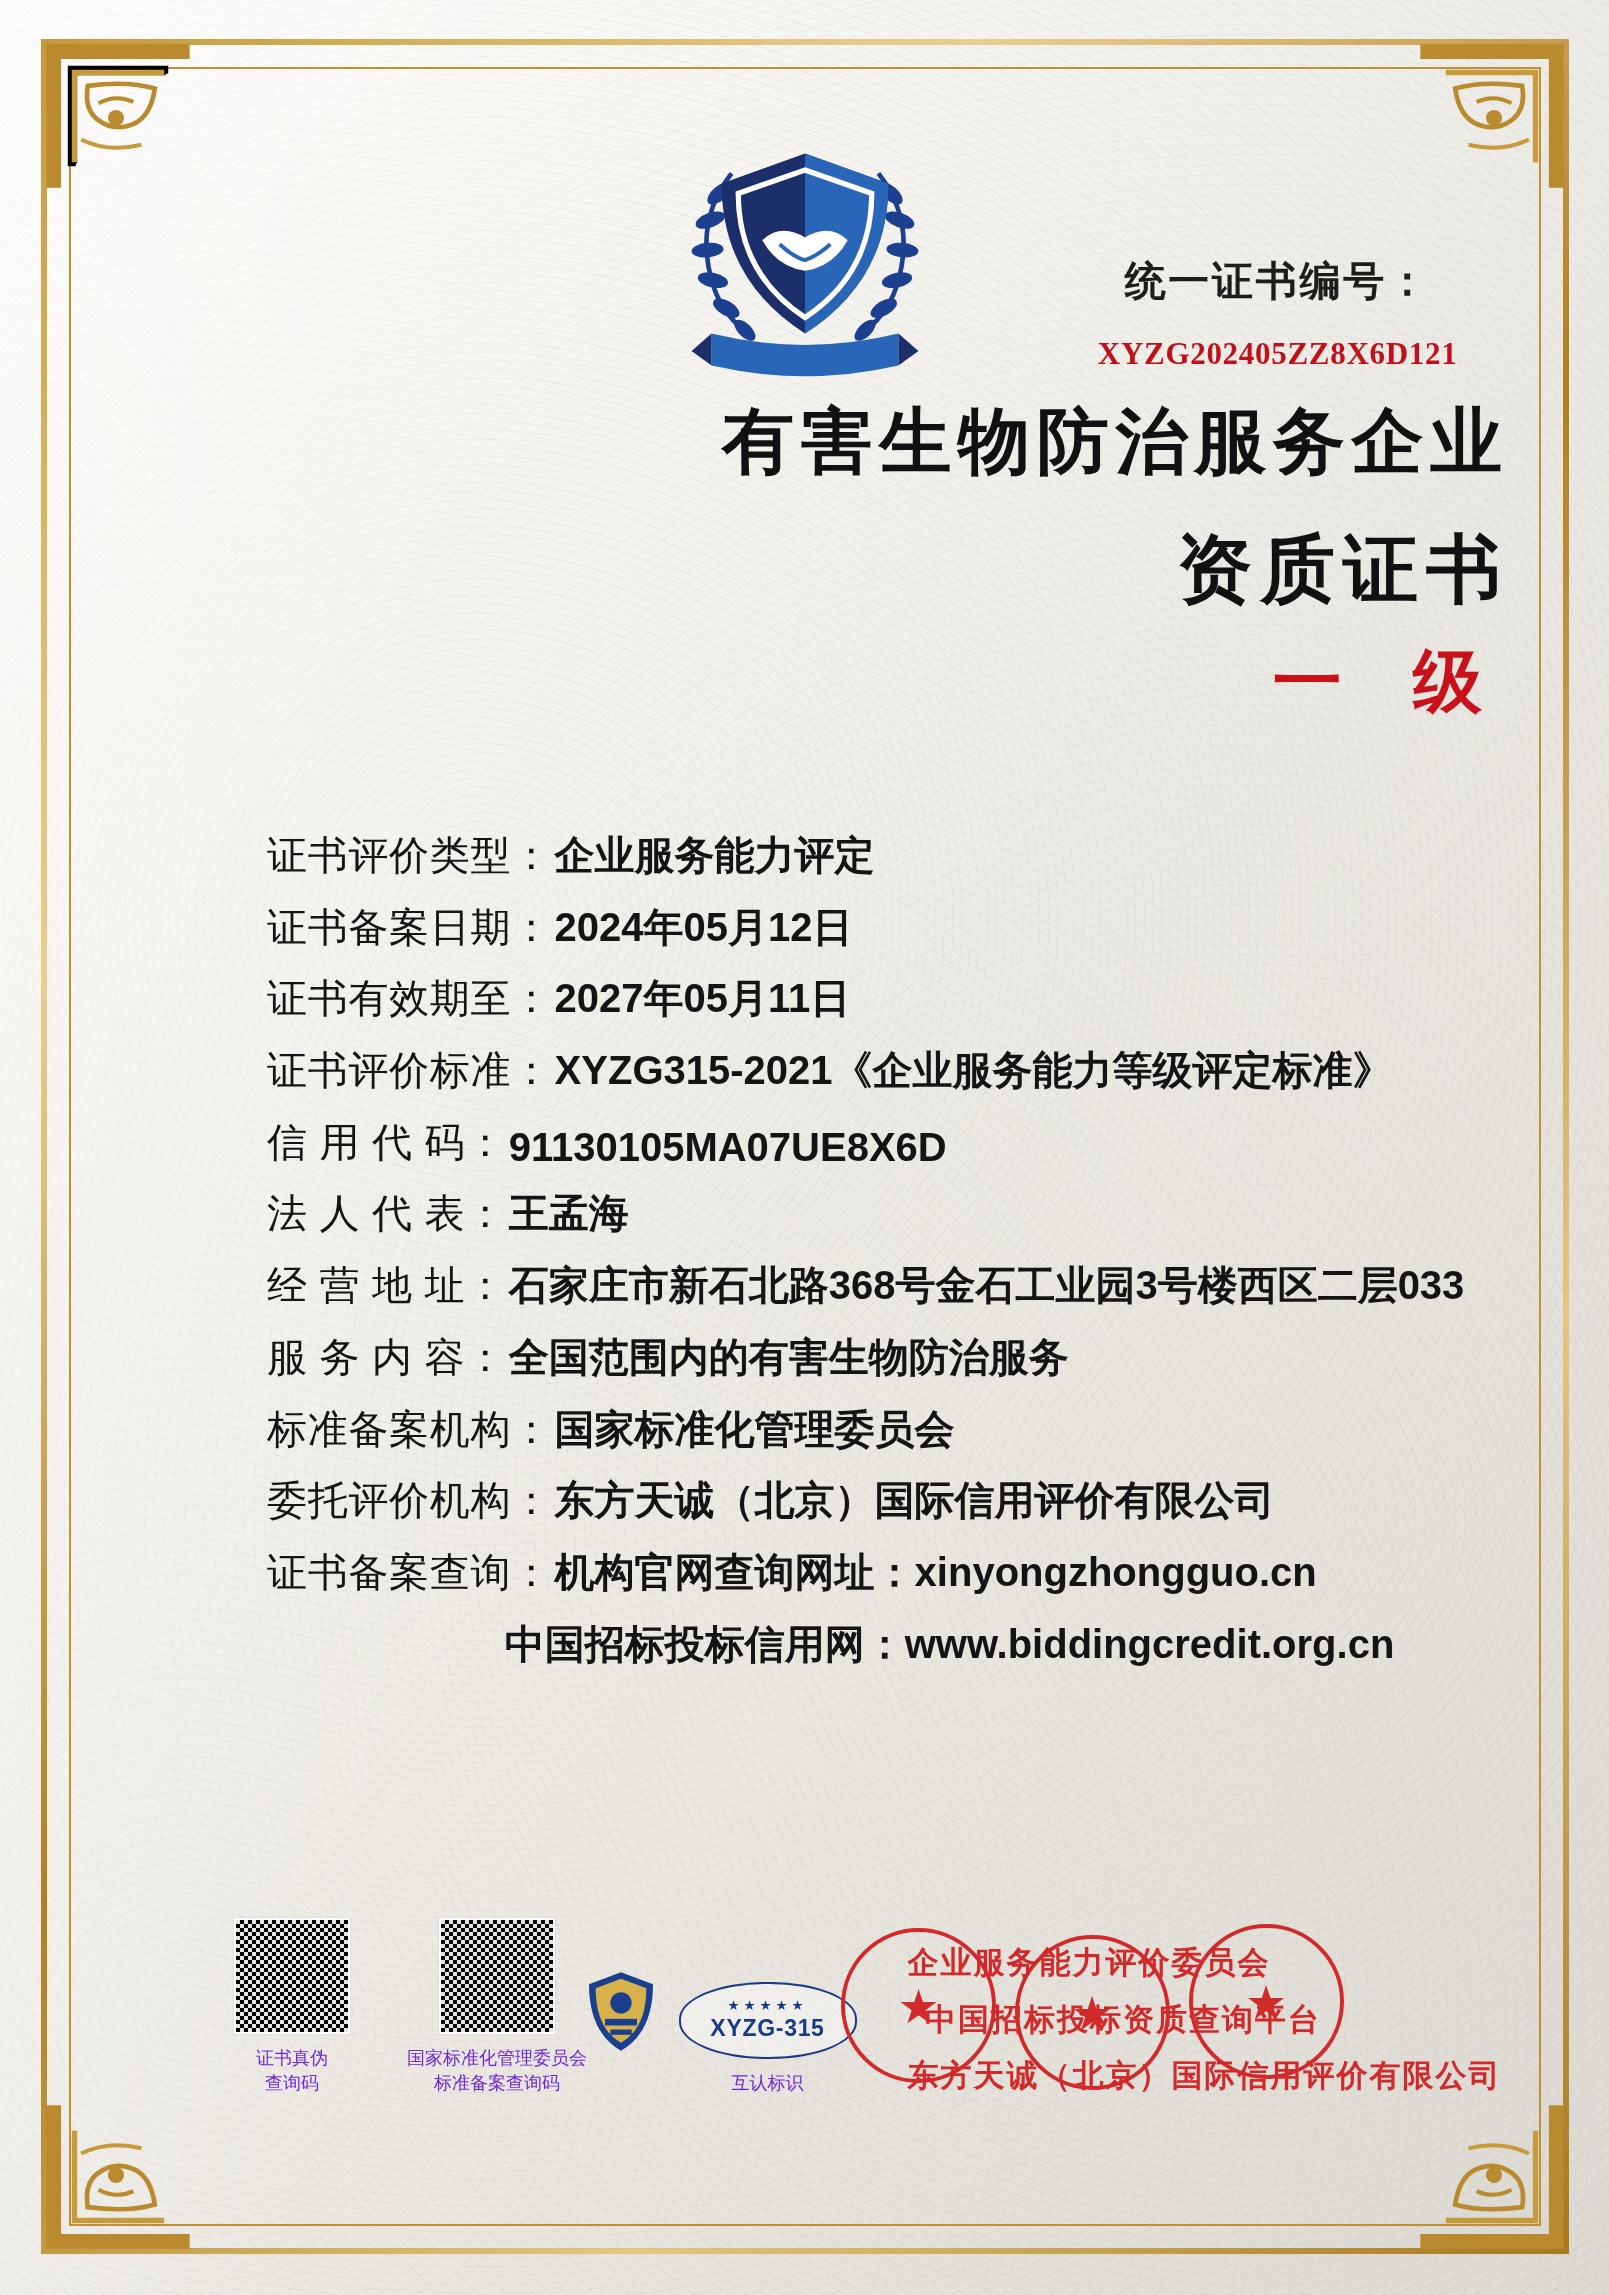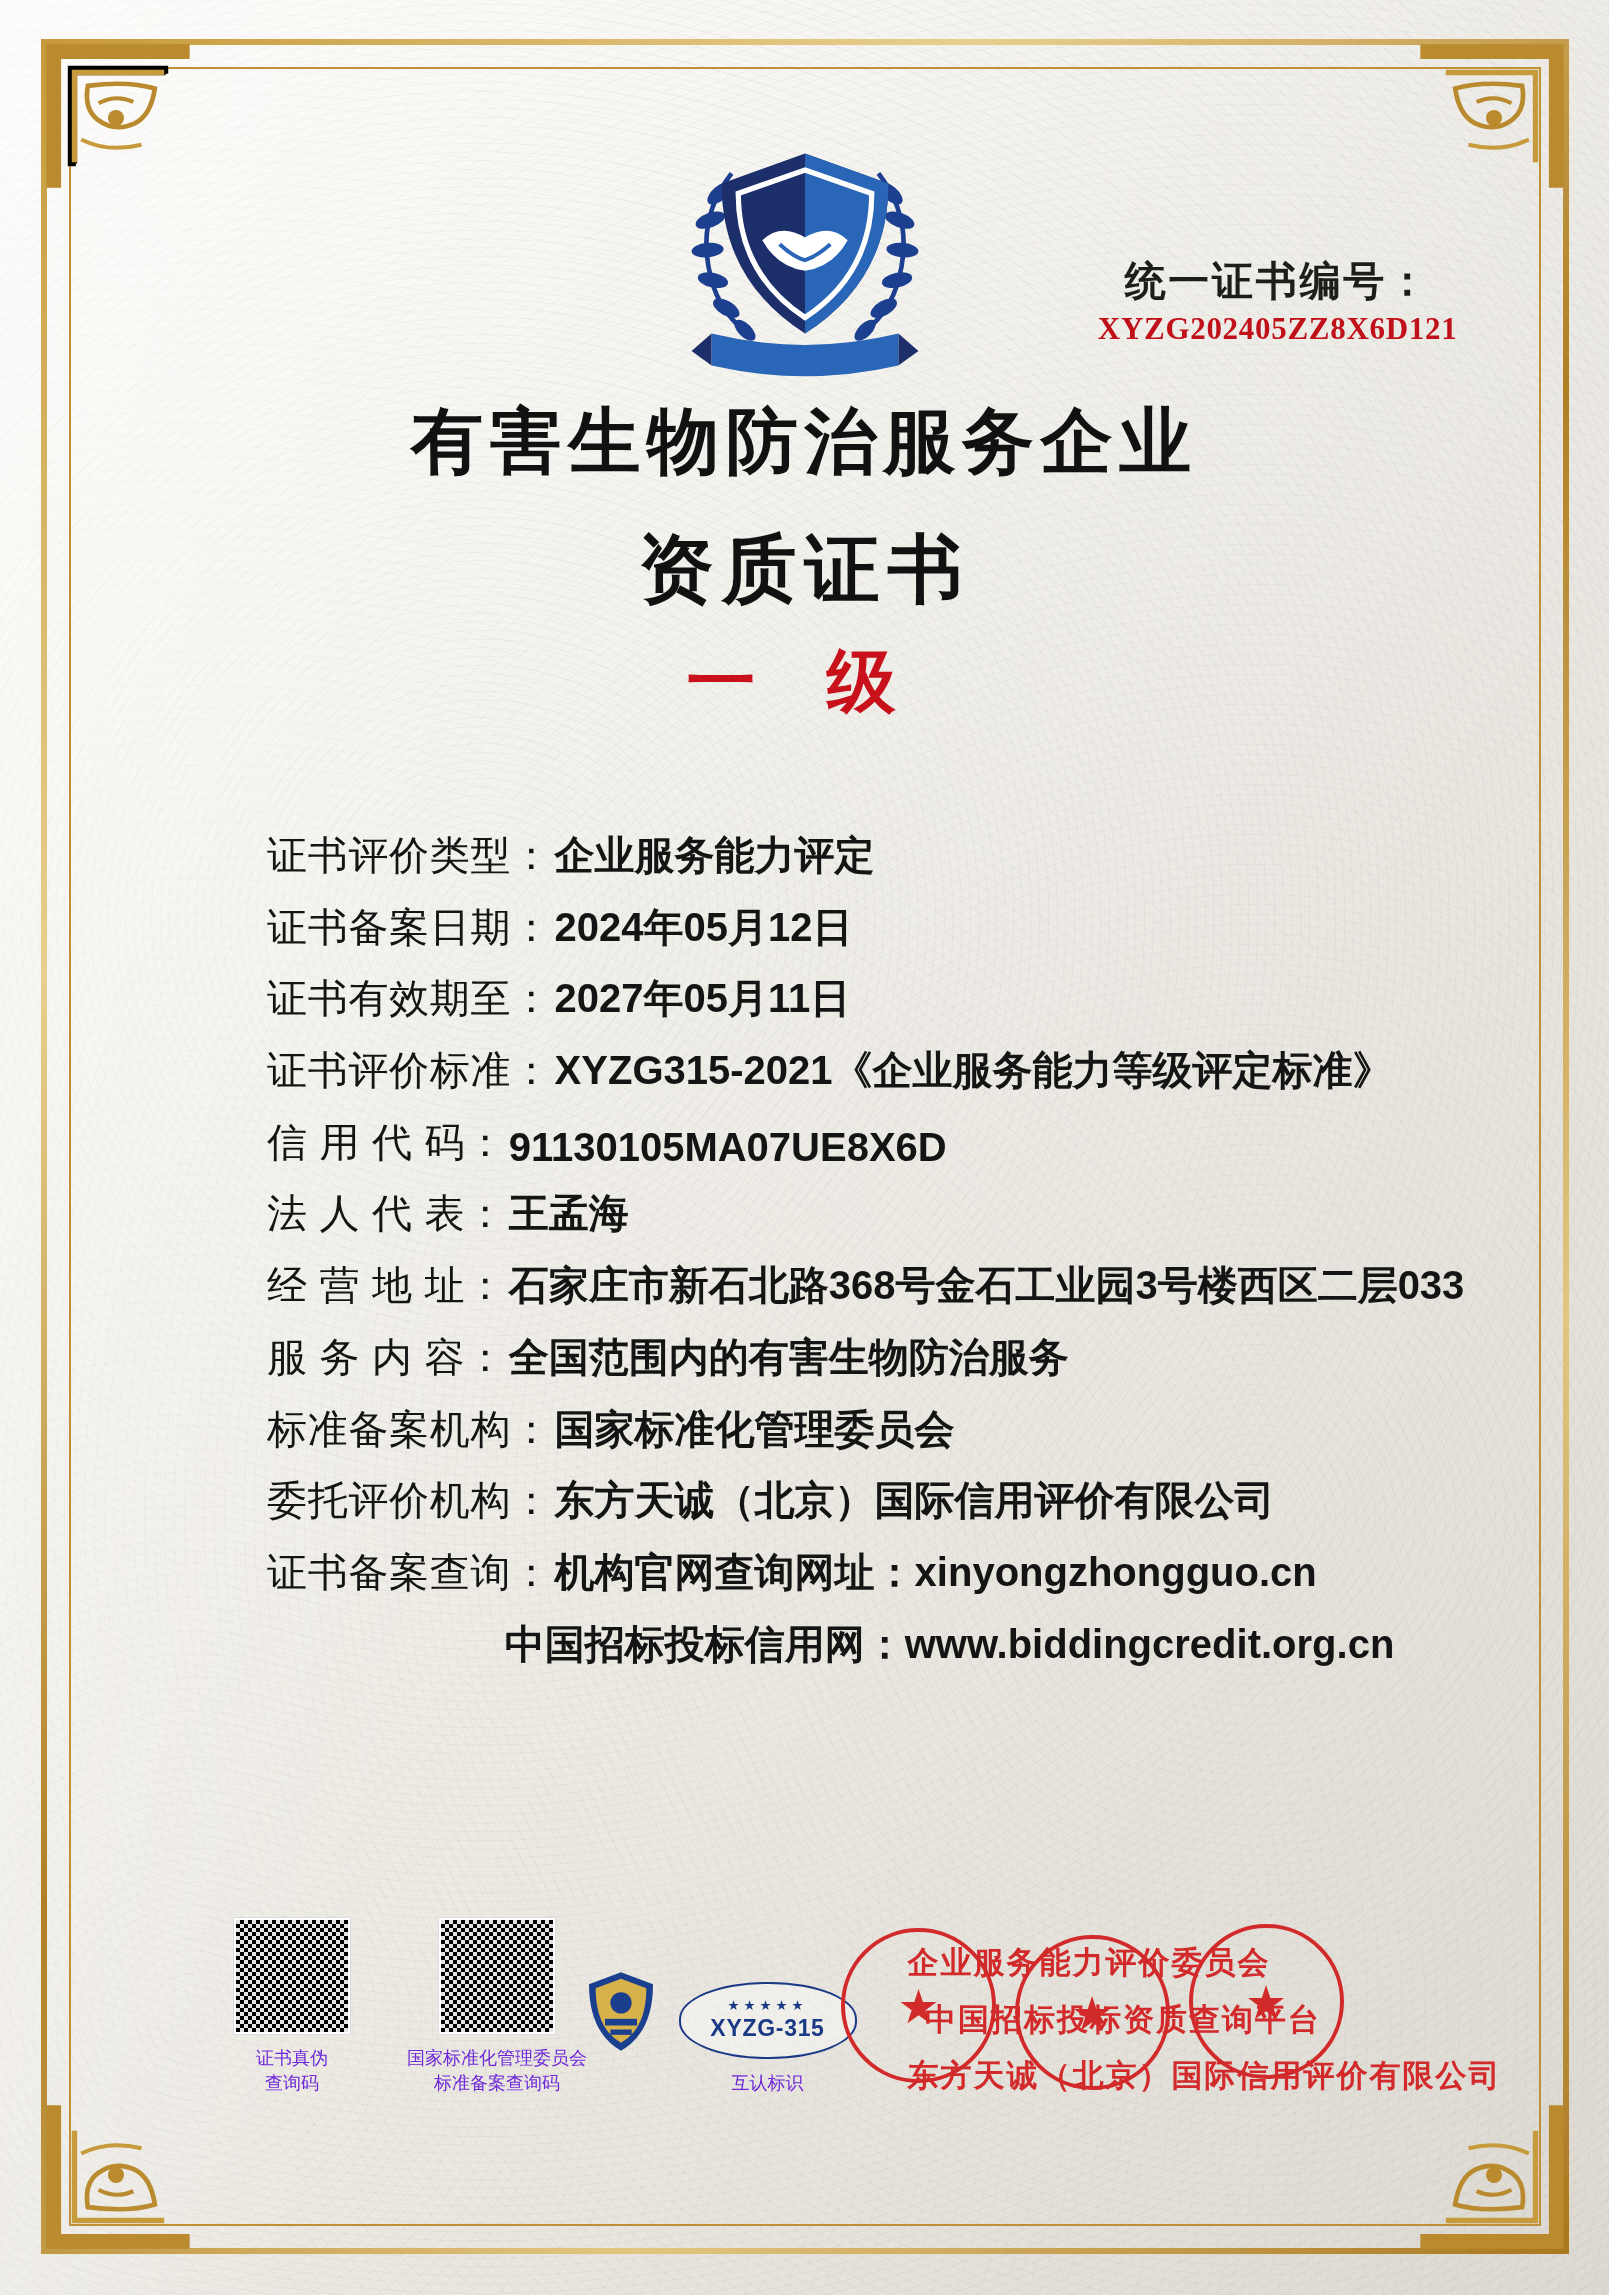--- a/index.html
+++ b/index.html
@@ -72,42 +72,42 @@
     width: 428px;
   }
   .cert-no-label {
     font-size: 41px;
     letter-spacing: 2.7px;
     color: #1d1d1b;
     font-weight: 700;
     font-family: "Liberation Serif", serif;
   }
   .cert-no-value {
-    margin-top: 2px;
+    margin-top: 27px;
     font-size: 31px;
     font-weight: 700;
     color: #c0111a;
     font-family: "Liberation Serif", serif;
     letter-spacing: 0.7px;
   }
 
   .emblem {
     position: absolute;
     left: 50%;
     transform: translateX(-50%);
     top: 13.4px;
     width: 347px;
     height: 281px;
   }
 
   .title-block {
     position: absolute;
     left: 0; right: 0;
     top: 294px;
-    text-align: center;
+    text-align: right;
   }
   .title-main {
     font-size: 72px;
     font-weight: 700;
     letter-spacing: 6.7px;
     color: #111;
     font-family: "Liberation Sans", sans-serif;
   }
   .title-sub {
     margin-top: 30px;

